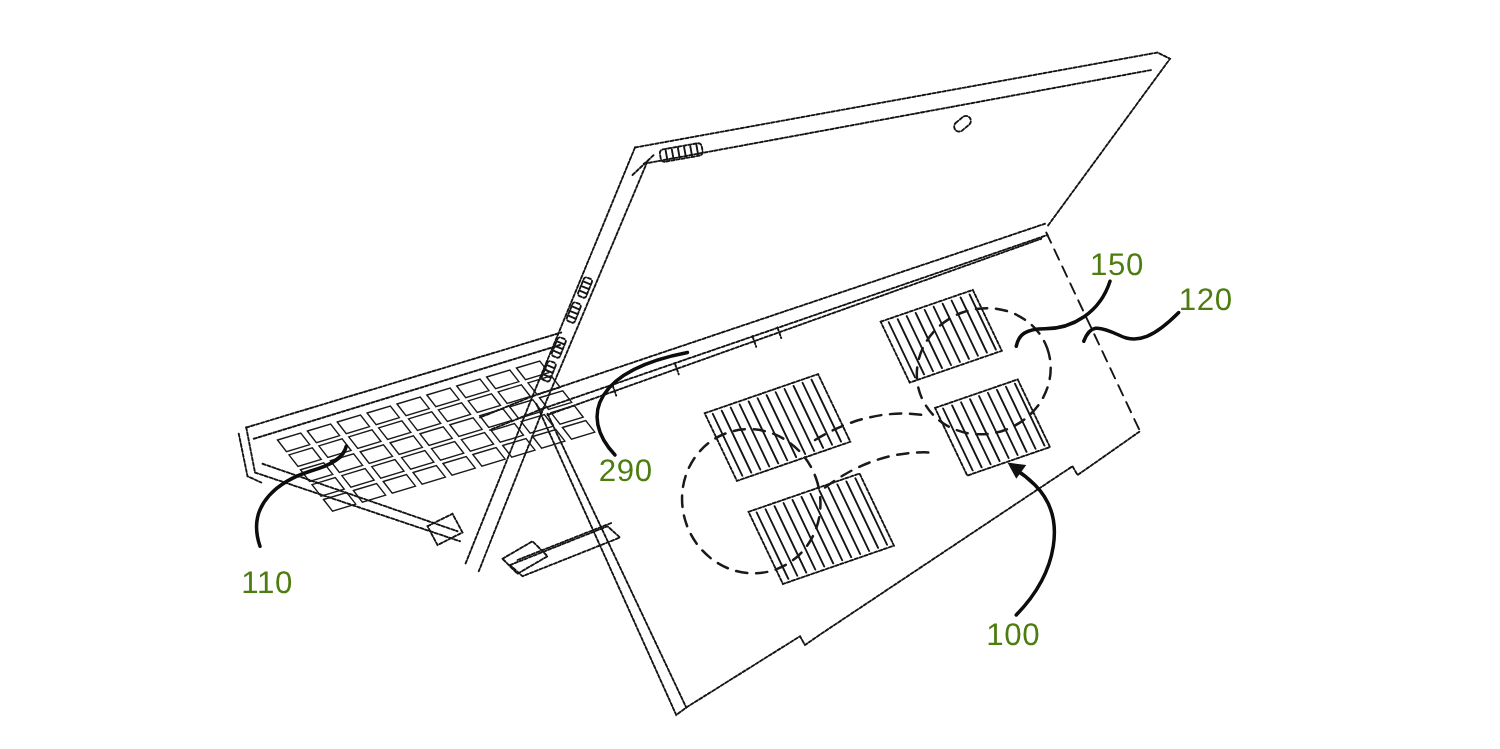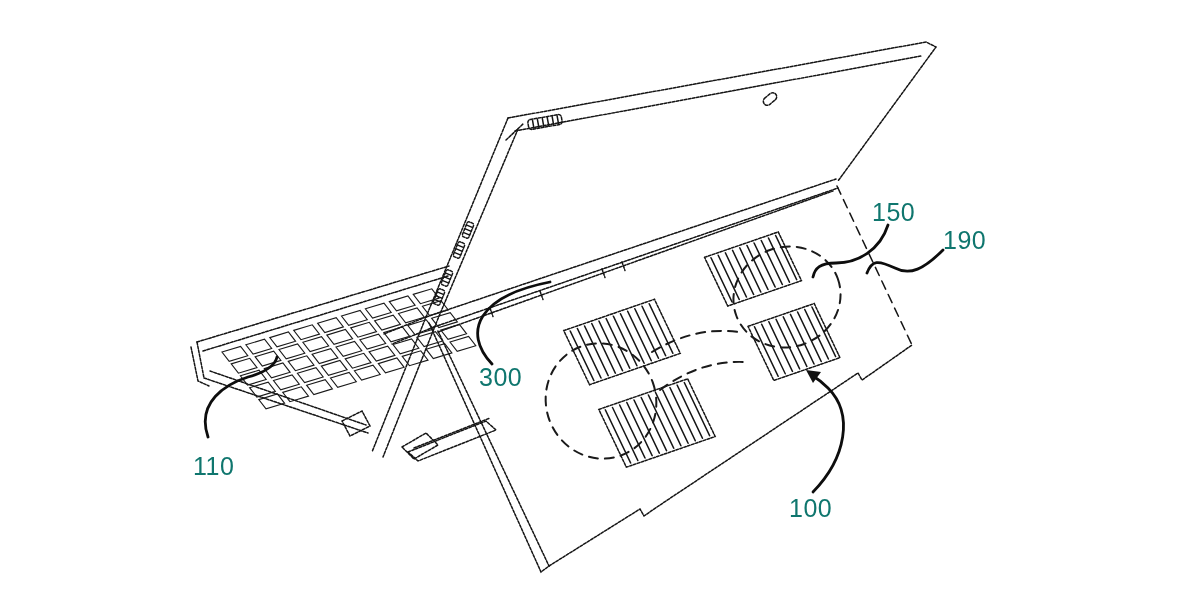--- a/index.html
+++ b/index.html
@@ -9,21 +9,21 @@
   
   .ink path,.ink line,.ink rect,.ink ellipse{fill:none;stroke:#151515;stroke-width:1.5;
       stroke-dasharray:2.6 1.5;stroke-linecap:round;}
   .hid{stroke-dasharray:9 6 !important;}
   .blob path,.blob ellipse{fill:none;stroke:#1a1a1a;stroke-width:2;stroke-dasharray:9 7;stroke-linecap:round;}
   .hatchline{stroke:#101010;stroke-width:4.2;stroke-dasharray:none !important;}
   .hatchbox{stroke:#151515;stroke-width:1.8;fill:none;}
   .portline{stroke:#101010;stroke-width:1.4;stroke-dasharray:none !important;}
   .key{fill:none;stroke:#1a1a1a;stroke-width:1.1;}
   .leader{fill:none;stroke:#0d0d0d;stroke-width:2.8;stroke-linecap:round;stroke-dasharray:none;}
-  .ref-label{position:absolute;color:#0f766e;font-size:25px;letter-spacing:.5px;
+  .ref-label{position:absolute;color:#4d7c0f;font-size:25px;letter-spacing:.5px;
              font-family:"Liberation Sans", sans-serif;user-select:none;}
 </style>
 </head>
 <body>
 
 <div class="canvas">
 
 <svg width="1200" height="599" viewBox="0 0 1200 599">
 
   <g class="ink">
@@ -223,17 +223,17 @@
     <path class="leader" d="M208,437 C196,402 226,384 248,377 C266,372 275,366 277,357"></path>
     <path class="leader" d="M492,364 C462,332 478,296 550,282"></path>
     <path class="leader" d="M888,225 C880,250 858,263 836,263 C820,263 815,268 813,277"></path>
     <path class="leader" d="M943,250 C924,269 910,276 895,268 C878,260 872,260 867,273"></path>
     <path class="leader" d="M813,492 C846,458 854,414 828,388 C822,382 818,379 813,376"></path>
     <path d="M806,370 L813,383 L821,372 Z" fill="#111111" stroke="none"></path>
   </g>
 </svg>
 
 <div class="ref-label" style="left:193px;top:452px;text-align:right;">110</div>
-<div class="ref-label" style="left:943px;top:226px;">190</div>
+<div class="ref-label" style="left:943px;top:226px;">120</div>
 <div class="ref-label" style="left:789px;top:494px;">100</div>
 <div class="ref-label" style="left:872px;top:198px;">150</div>
-<div class="ref-label" style="left:479px;top:363px;">300</div>
+<div class="ref-label" style="left:479px;top:363px;">290</div>
 </div>
 
 </body></html>

